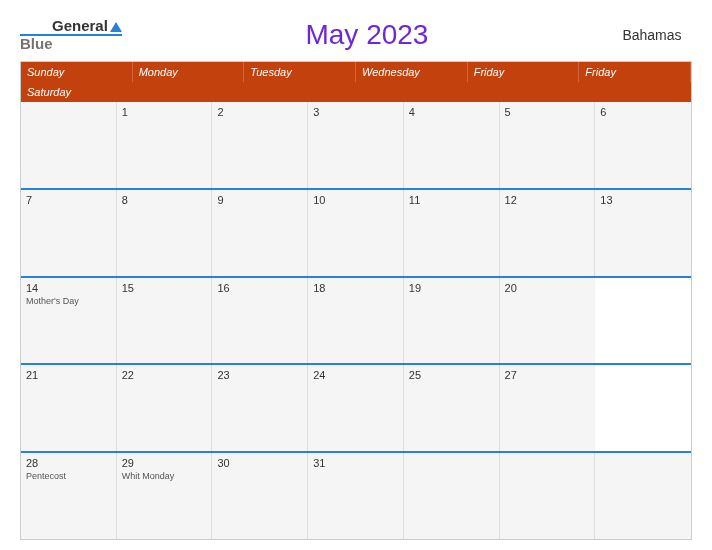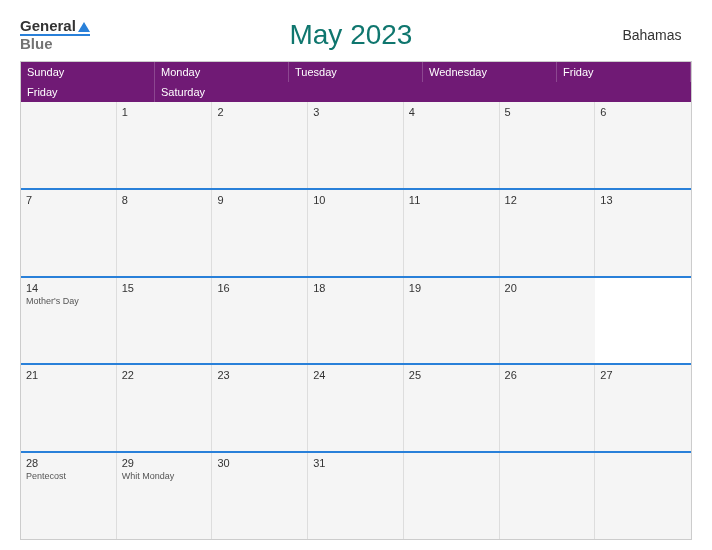--- a/index.html
+++ b/index.html
@@ -44,44 +44,46 @@
       margin-left: 2px;
       margin-top: 2px;
     }
     .logo-wrapper {
       display: flex;
       flex-direction: column;
     }
     .logo-top-row {
       display: flex;
       align-items: center;
+      margin-left: 32px;
     }
     .title {
       font-size: 28px;
       font-weight: normal;
-      color: #0f766e;
+      color: #6d28d9;
       text-align: center;
       flex: 1;
     }
     .country {
       font-size: 14px;
       color: #333;
       text-align: center;
       min-width: 80px;
     }
     .calendar {
       flex: 1;
       display: flex;
       flex-direction: column;
       border: 1px solid #ccc;
     }
     .day-headers {
       display: grid;
-      grid-template-columns: repeat(5, 1fr);
-      background: #701a75;
+      grid-template-columns: repeat(6, 1fr);
+      background: #c2410c;
+      font-style: italic;
     }
     .day-header {
       color: #fff;
       font-size: 11px;
       padding: 4px 6px;
       text-align: left;
       border-right: 1px solid rgba(255,255,255,0.2);
     }
     .day-header:last-child { border-right: none; }
     .calendar-body {
@@ -230,23 +232,20 @@
           <div class="day-cell">
             <div class="day-num">23</div>
           </div>
           <div class="day-cell">
             <div class="day-num">24</div>
           </div>
           <div class="day-cell">
             <div class="day-num">25</div>
           </div>
           <div class="day-cell">
-            <div class="day-num">26</div>
-          </div>
-          <div class="day-cell">
             <div class="day-num">27</div>
           </div>
         </div>
         <div class="week-row">
           <div class="day-cell">
             <div class="day-num">28</div>
             <div class="day-event">Pentecost</div>
           </div>
           <div class="day-cell">
             <div class="day-num">29</div>

